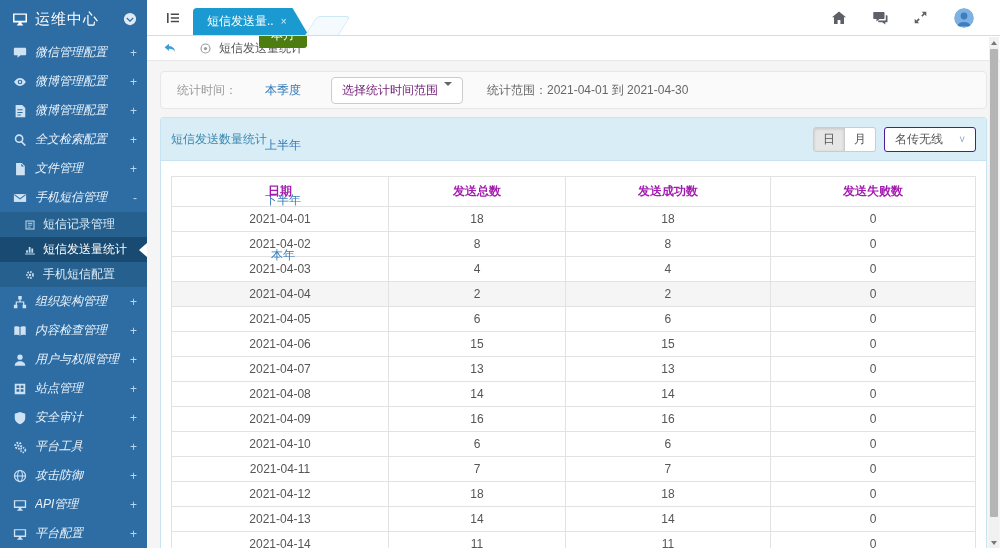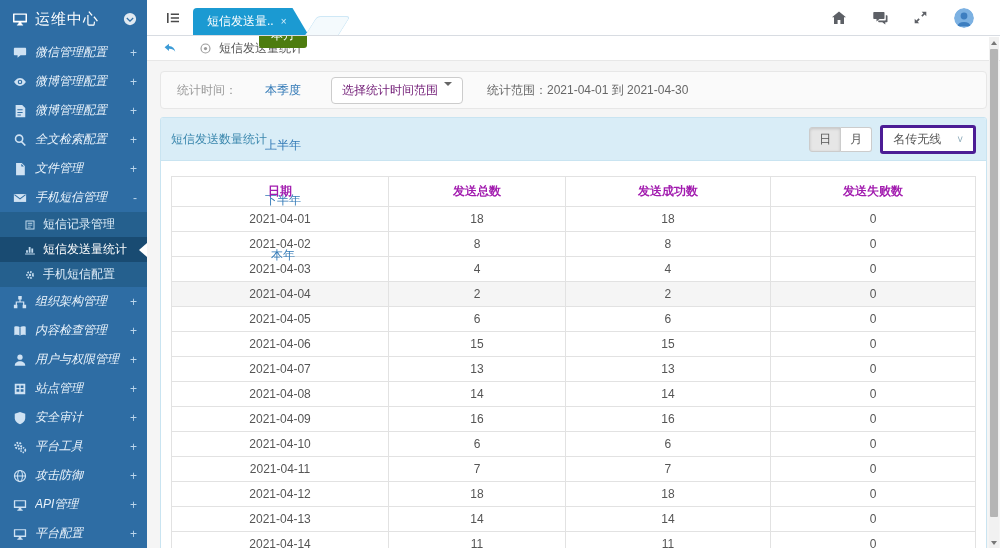--- a/index.html
+++ b/index.html
@@ -80,21 +80,21 @@
     background:#d9edf7; color:#3a87ad; padding:5px 10px; border-bottom:1px solid #c9e4f1;
     display:flex; align-items:center; border-radius:2px 2px 0 0; height:43px;
   }
   .panel-title { flex:1; }
   .btn-group { display:flex; margin-right:8px; }
   .bg-btn { border:1px solid #ccc; background:#fff; color:#555; font-size:12px; padding:3px 9px; cursor:pointer; font-family:inherit; }
   .bg-btn:first-child { border-radius:3px 0 0 3px; }
   .bg-btn:last-child { border-radius:0 3px 3px 0; border-left:none; }
   .bg-btn.active { background:#e6e6e6; box-shadow:inset 0 1px 3px rgba(0,0,0,.15); }
   .channel-select {
-    background:#fff; border:3px solid #4c1d95; border-radius:3px; color:#555; padding:3px 10px;
+    background:#fff; border:1px solid #4c1d95; border-radius:3px; color:#555; padding:3px 10px;
     display:flex; align-items:center; gap:16px; cursor:pointer; min-width:92px; justify-content:space-between;
   }
   .sel-caret { color:#8aa9b8; font-size:10px; }
 
   .panel-body { padding:15px 10px 10px 10px; }
   table.stat { width:100%; border-collapse:collapse; table-layout:fixed; }
   table.stat th, table.stat td { border:1px solid #e2e2e2; text-align:center; font-size:12px; }
   table.stat th { color:#a21caf; font-weight:bold; padding:6px 4px; height:26px; }
   table.stat td { color:#555; padding:5px 4px; height:24px; }
   tr.hl td { background:#f5f5f5; }

